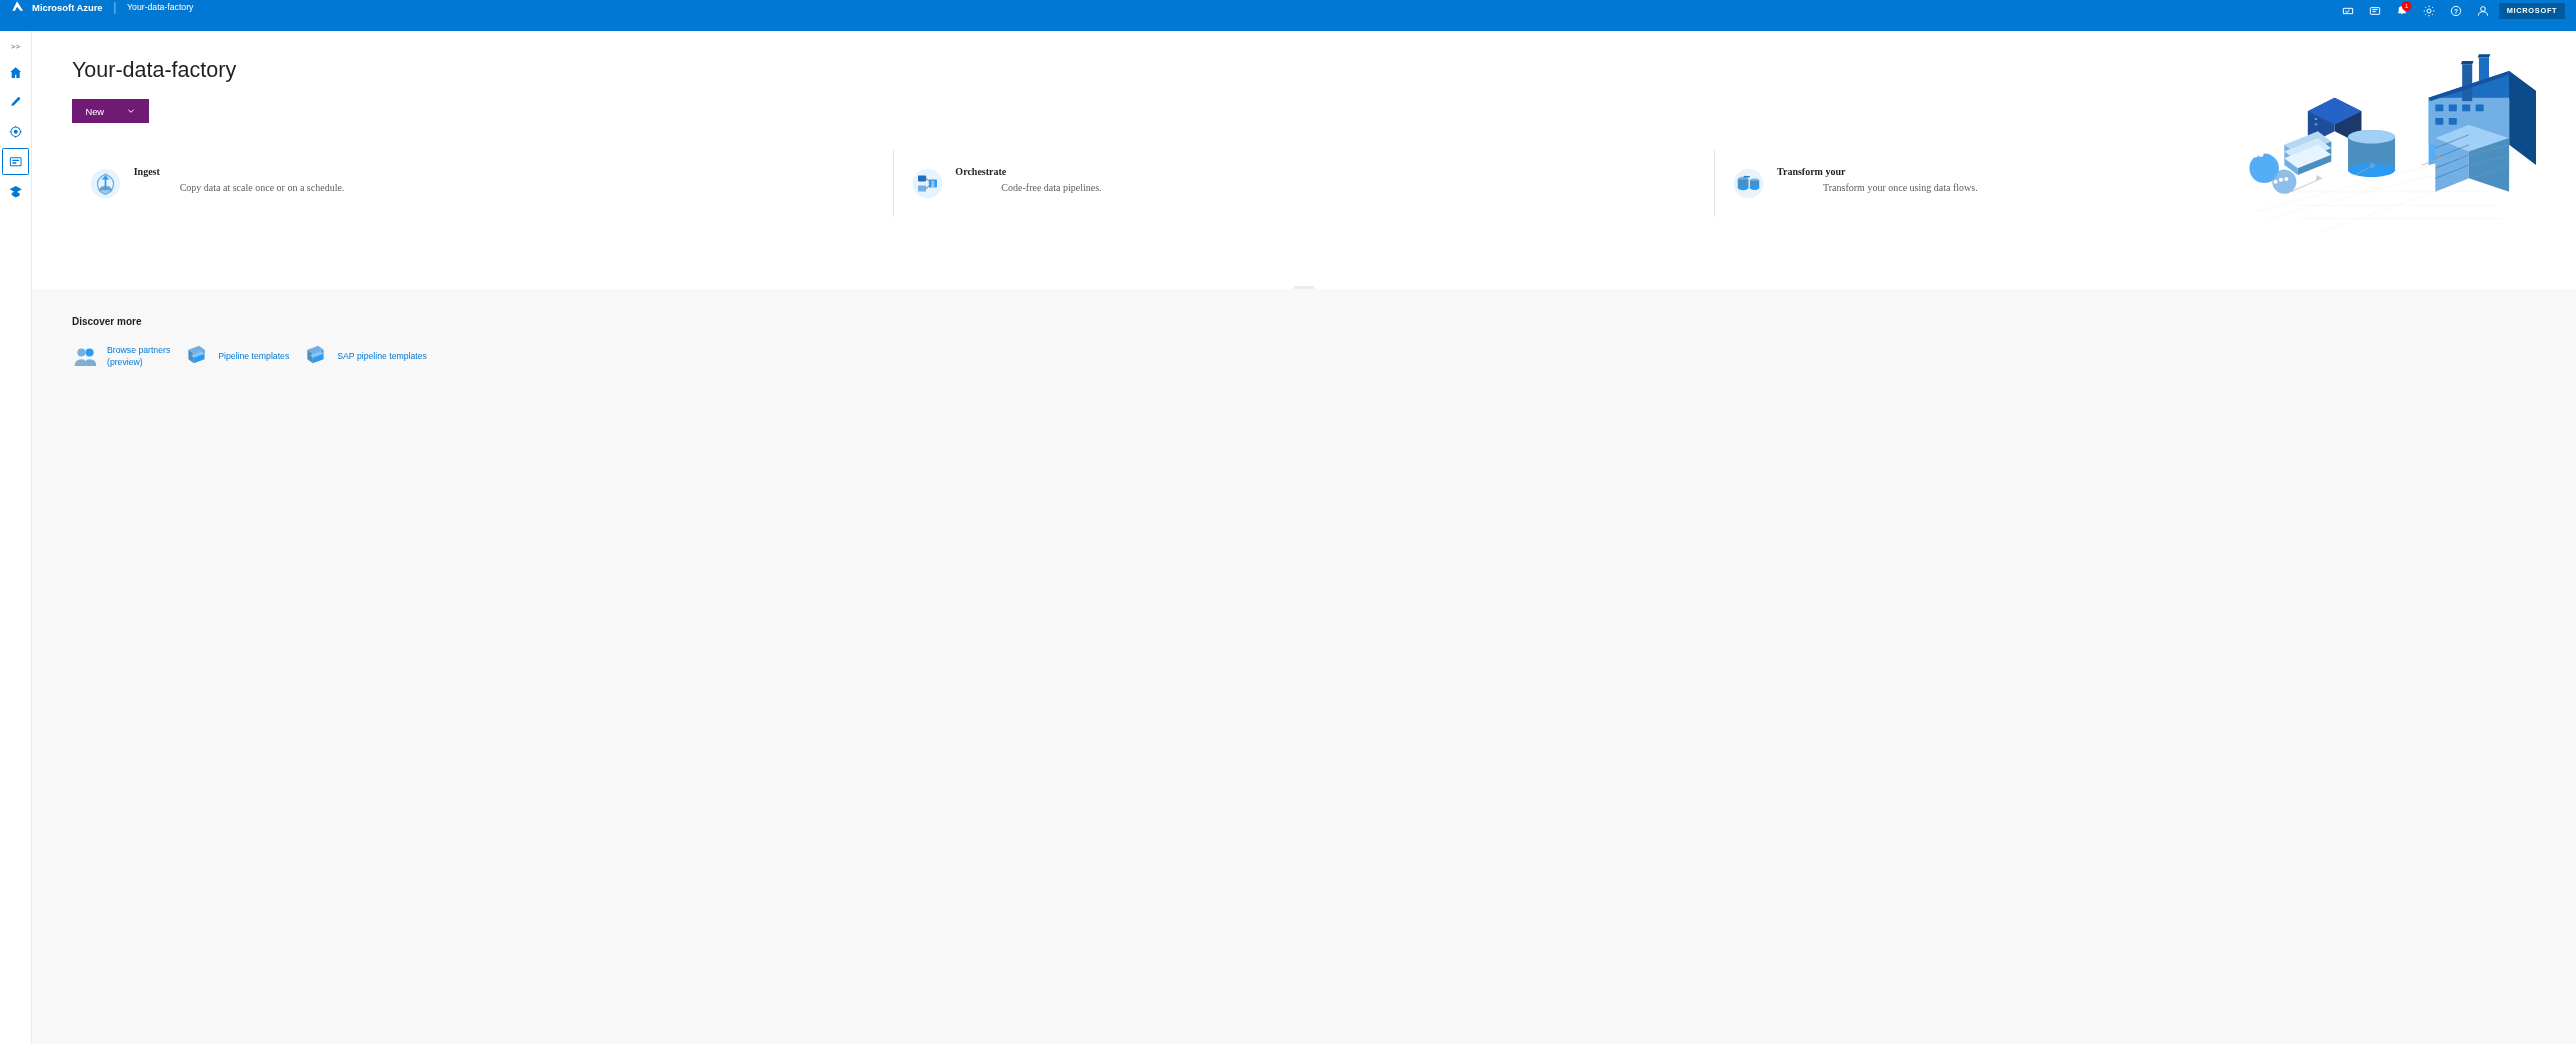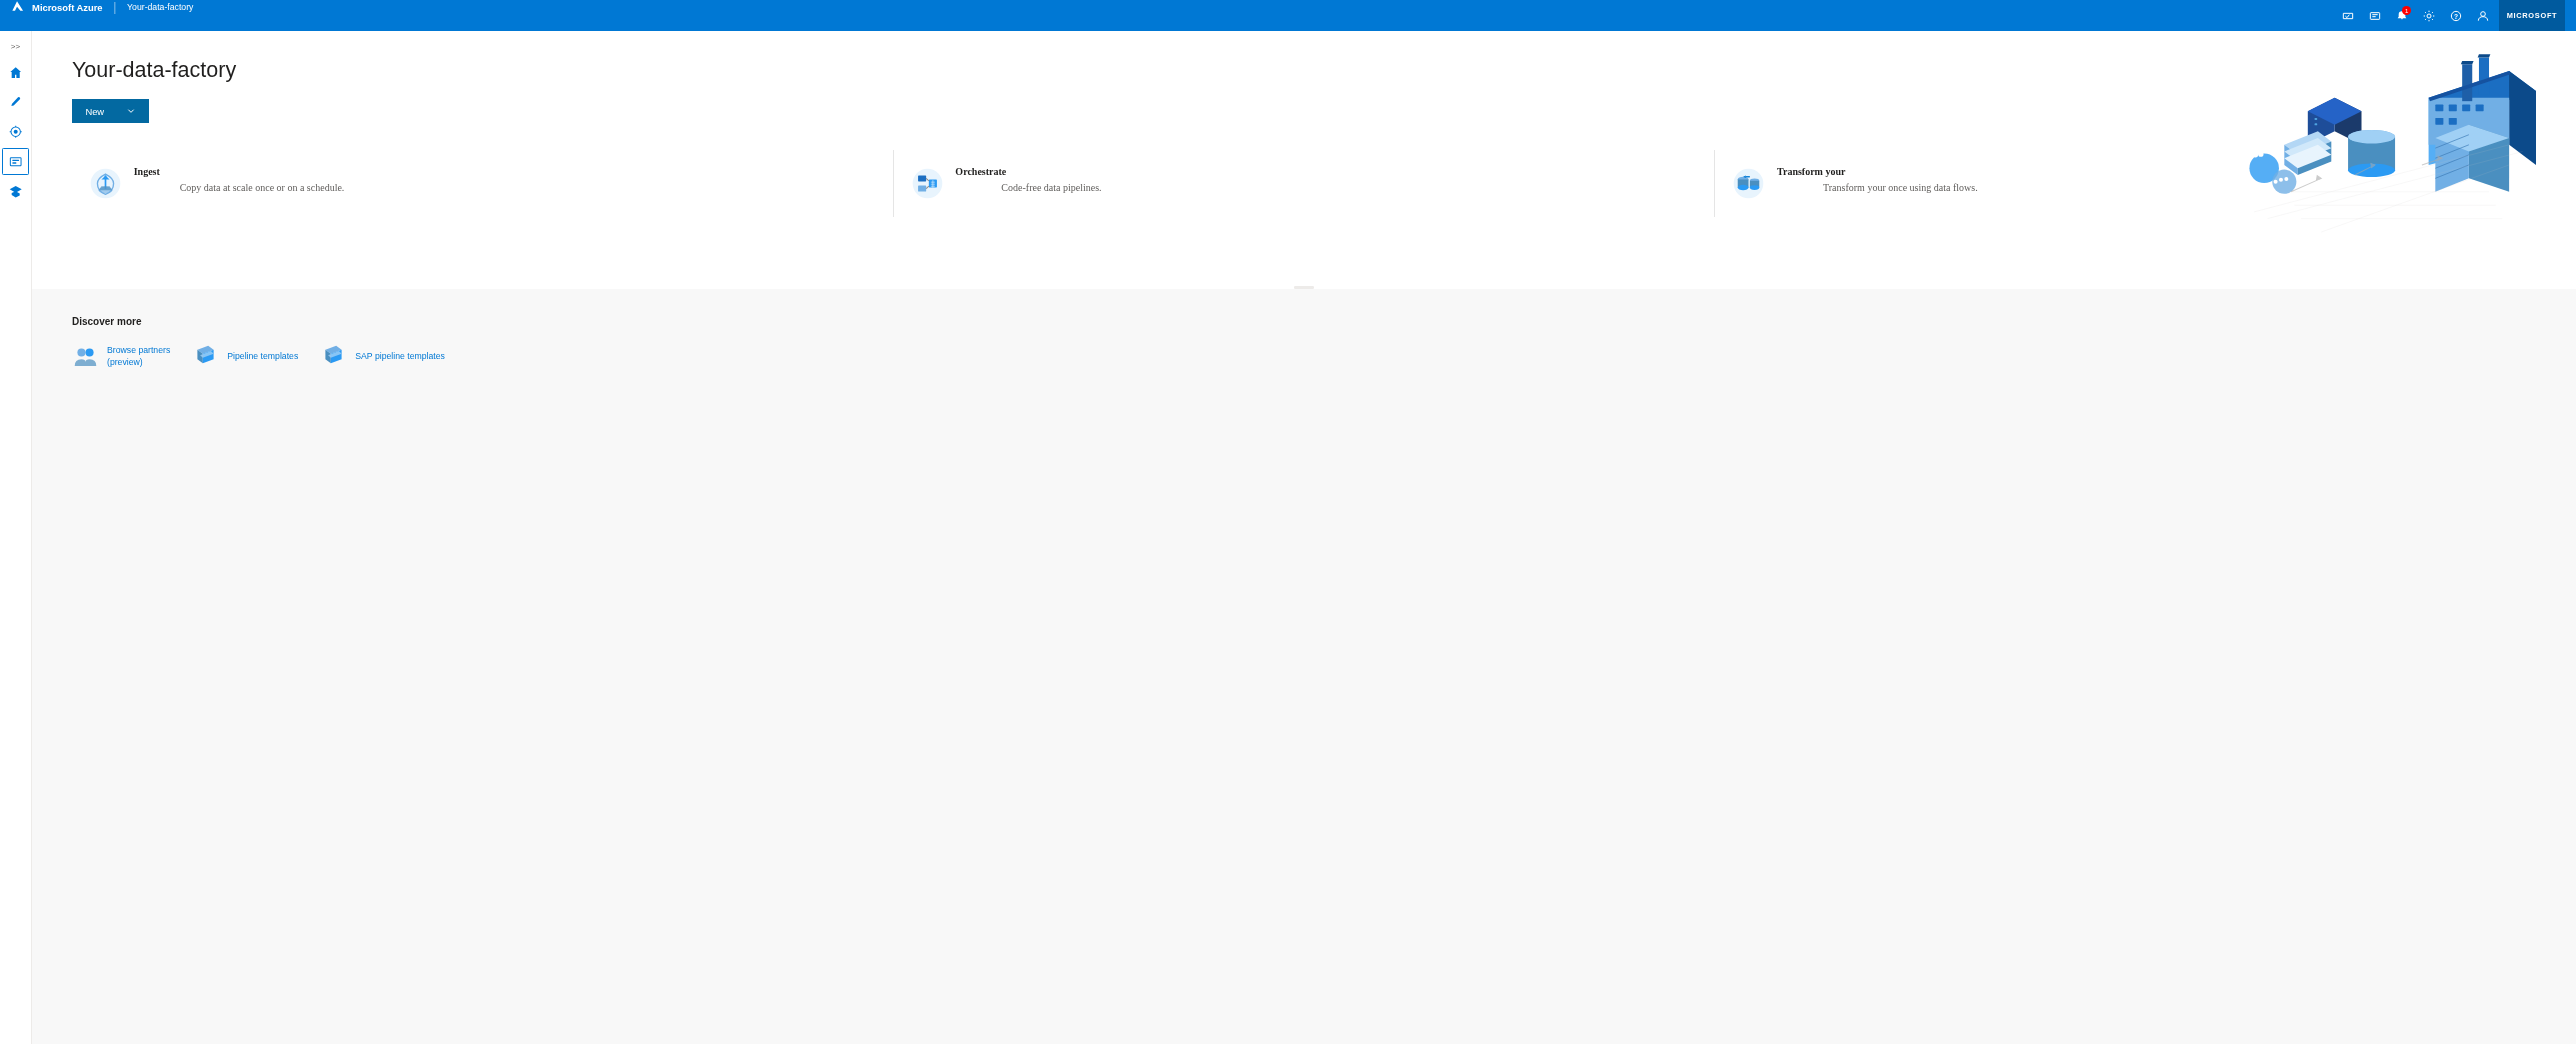--- a/index.html
+++ b/index.html
@@ -60,21 +60,21 @@
     }
     .ms-btn {
       background: #005a9e;
       color: white;
       padding: 2.7px 8px;
       font-size: 7.4px;
       font-weight: 600;
       letter-spacing: 0.7px;
       border: none;
       cursor: pointer;
-      height: 31px;
+      height: 16px;
     }
 
     
     .sidebar {
       position: fixed;
       left: 0; top: 31px; bottom: 0;
       width: 32px;
       background: white;
       border-right: 0.7px solid #edebe9;
       display: flex;
@@ -124,21 +124,21 @@
       color: #605e5c;
       margin-bottom: 2.7px;
     }
     .hero-title {
       font-size: 21.5px;
       font-weight: 300;
       color: #201f1e;
       margin-bottom: 16px;
     }
     .new-btn {
-      background: #0369a1;
+      background: #701a75;
       color: white;
       border: none;
       padding: 6.7px 13.4px;
       font-size: 9.4px;
       cursor: pointer;
       display: flex;
       align-items: center;
       gap: 23px;
       font-family: 'Segoe UI', Arial, sans-serif;
     }
@@ -183,21 +183,21 @@
       background: #f8f8f8;
     }
     .discover-title {
       font-size: 10px;
       font-weight: 600;
       color: #201f1e;
       margin-bottom: 16px;
     }
     .discover-items {
       display: flex;
-      gap: 22px;
+      gap: 13px;
     }
     .discover-item {
       display: flex;
       align-items: center;
       gap: 8px;
       cursor: pointer;
     }
     .discover-item-icon {
       width: 27px; height: 27px;
     }

